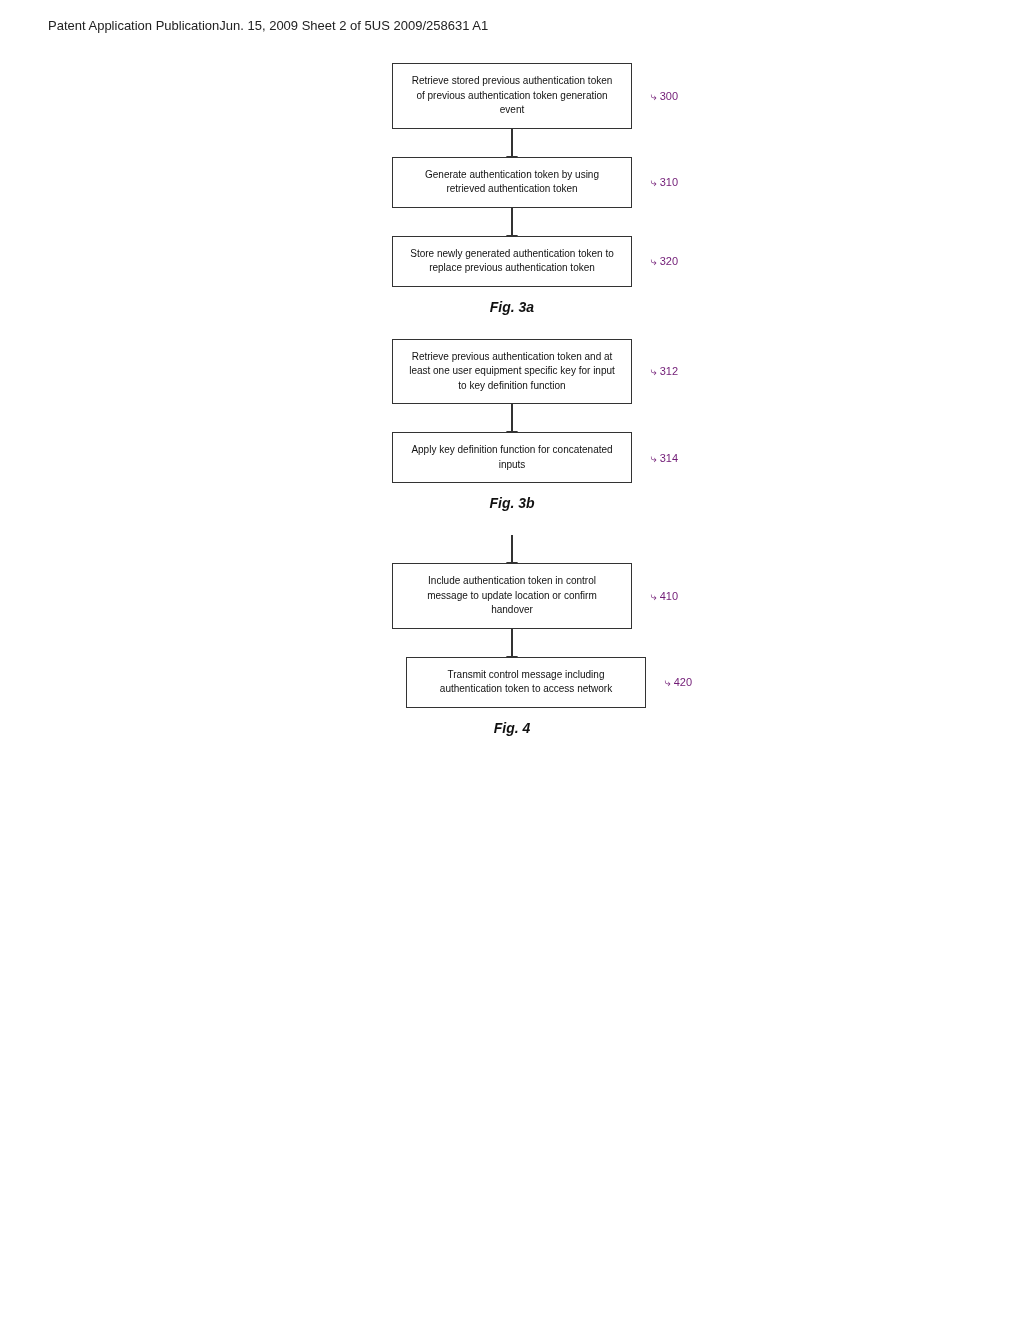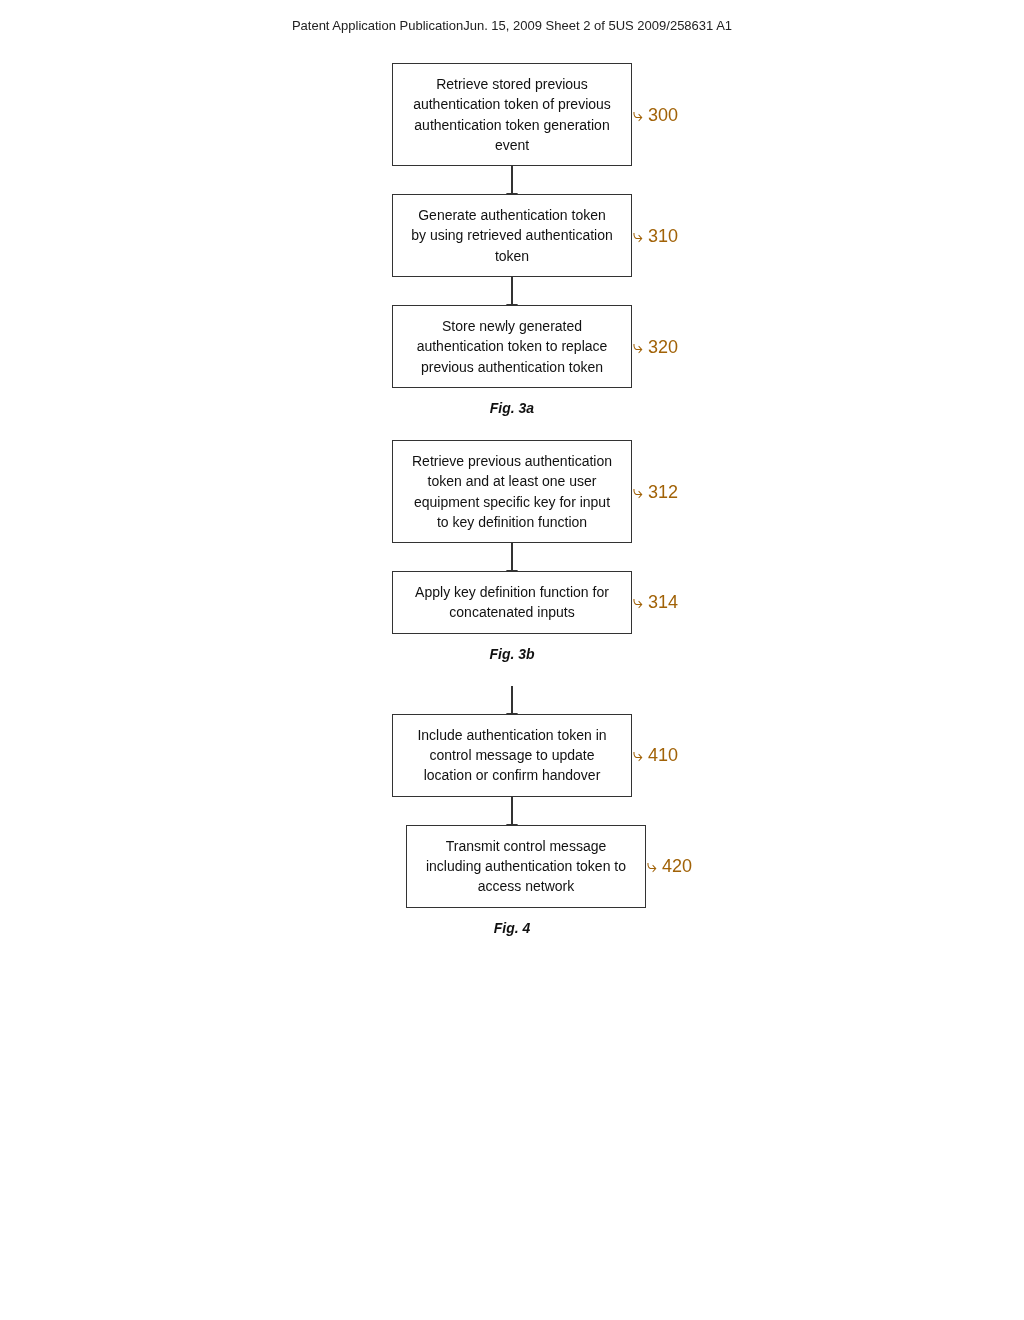--- a/index.html
+++ b/index.html
@@ -6,21 +6,21 @@
     body {
       background: #fff;
       font-family: Arial, sans-serif;
       width: 1024px;
       min-height: 1320px;
       position: relative;
     }
 
     .page-header {
       display: flex;
-      justify-content: center;
+      justify-content: flex-start;
       align-items: center;
       padding: 18px 48px 10px 48px;
       font-size: 13px;
       color: #222;
     }
 
     .content-area {
       display: flex;
       flex-direction: column;
       align-items: center;
@@ -36,33 +36,33 @@
       margin-bottom: 10px;
       position: relative;
     }
 
     .flow-box {
       border: 1.5px solid #333;
       background: #fff;
       text-align: center;
       padding: 10px 16px;
       width: 240px;
-      font-size: 14px;
+      font-size: 10px;
       line-height: 1.45;
       color: #111;
       position: relative;
     }
 
     .flow-label {
       position: absolute;
       right: -46px;
       top: 50%;
       transform: translateY(-50%);
-      font-size: 18px;
-      color: #a16207;
+      font-size: 11px;
+      color: #701a75;
       white-space: nowrap;
     }
 
     .flow-arrow {
       width: 2px;
       height: 28px;
       background: #333;
       position: relative;
       margin: 0 auto;
     }

